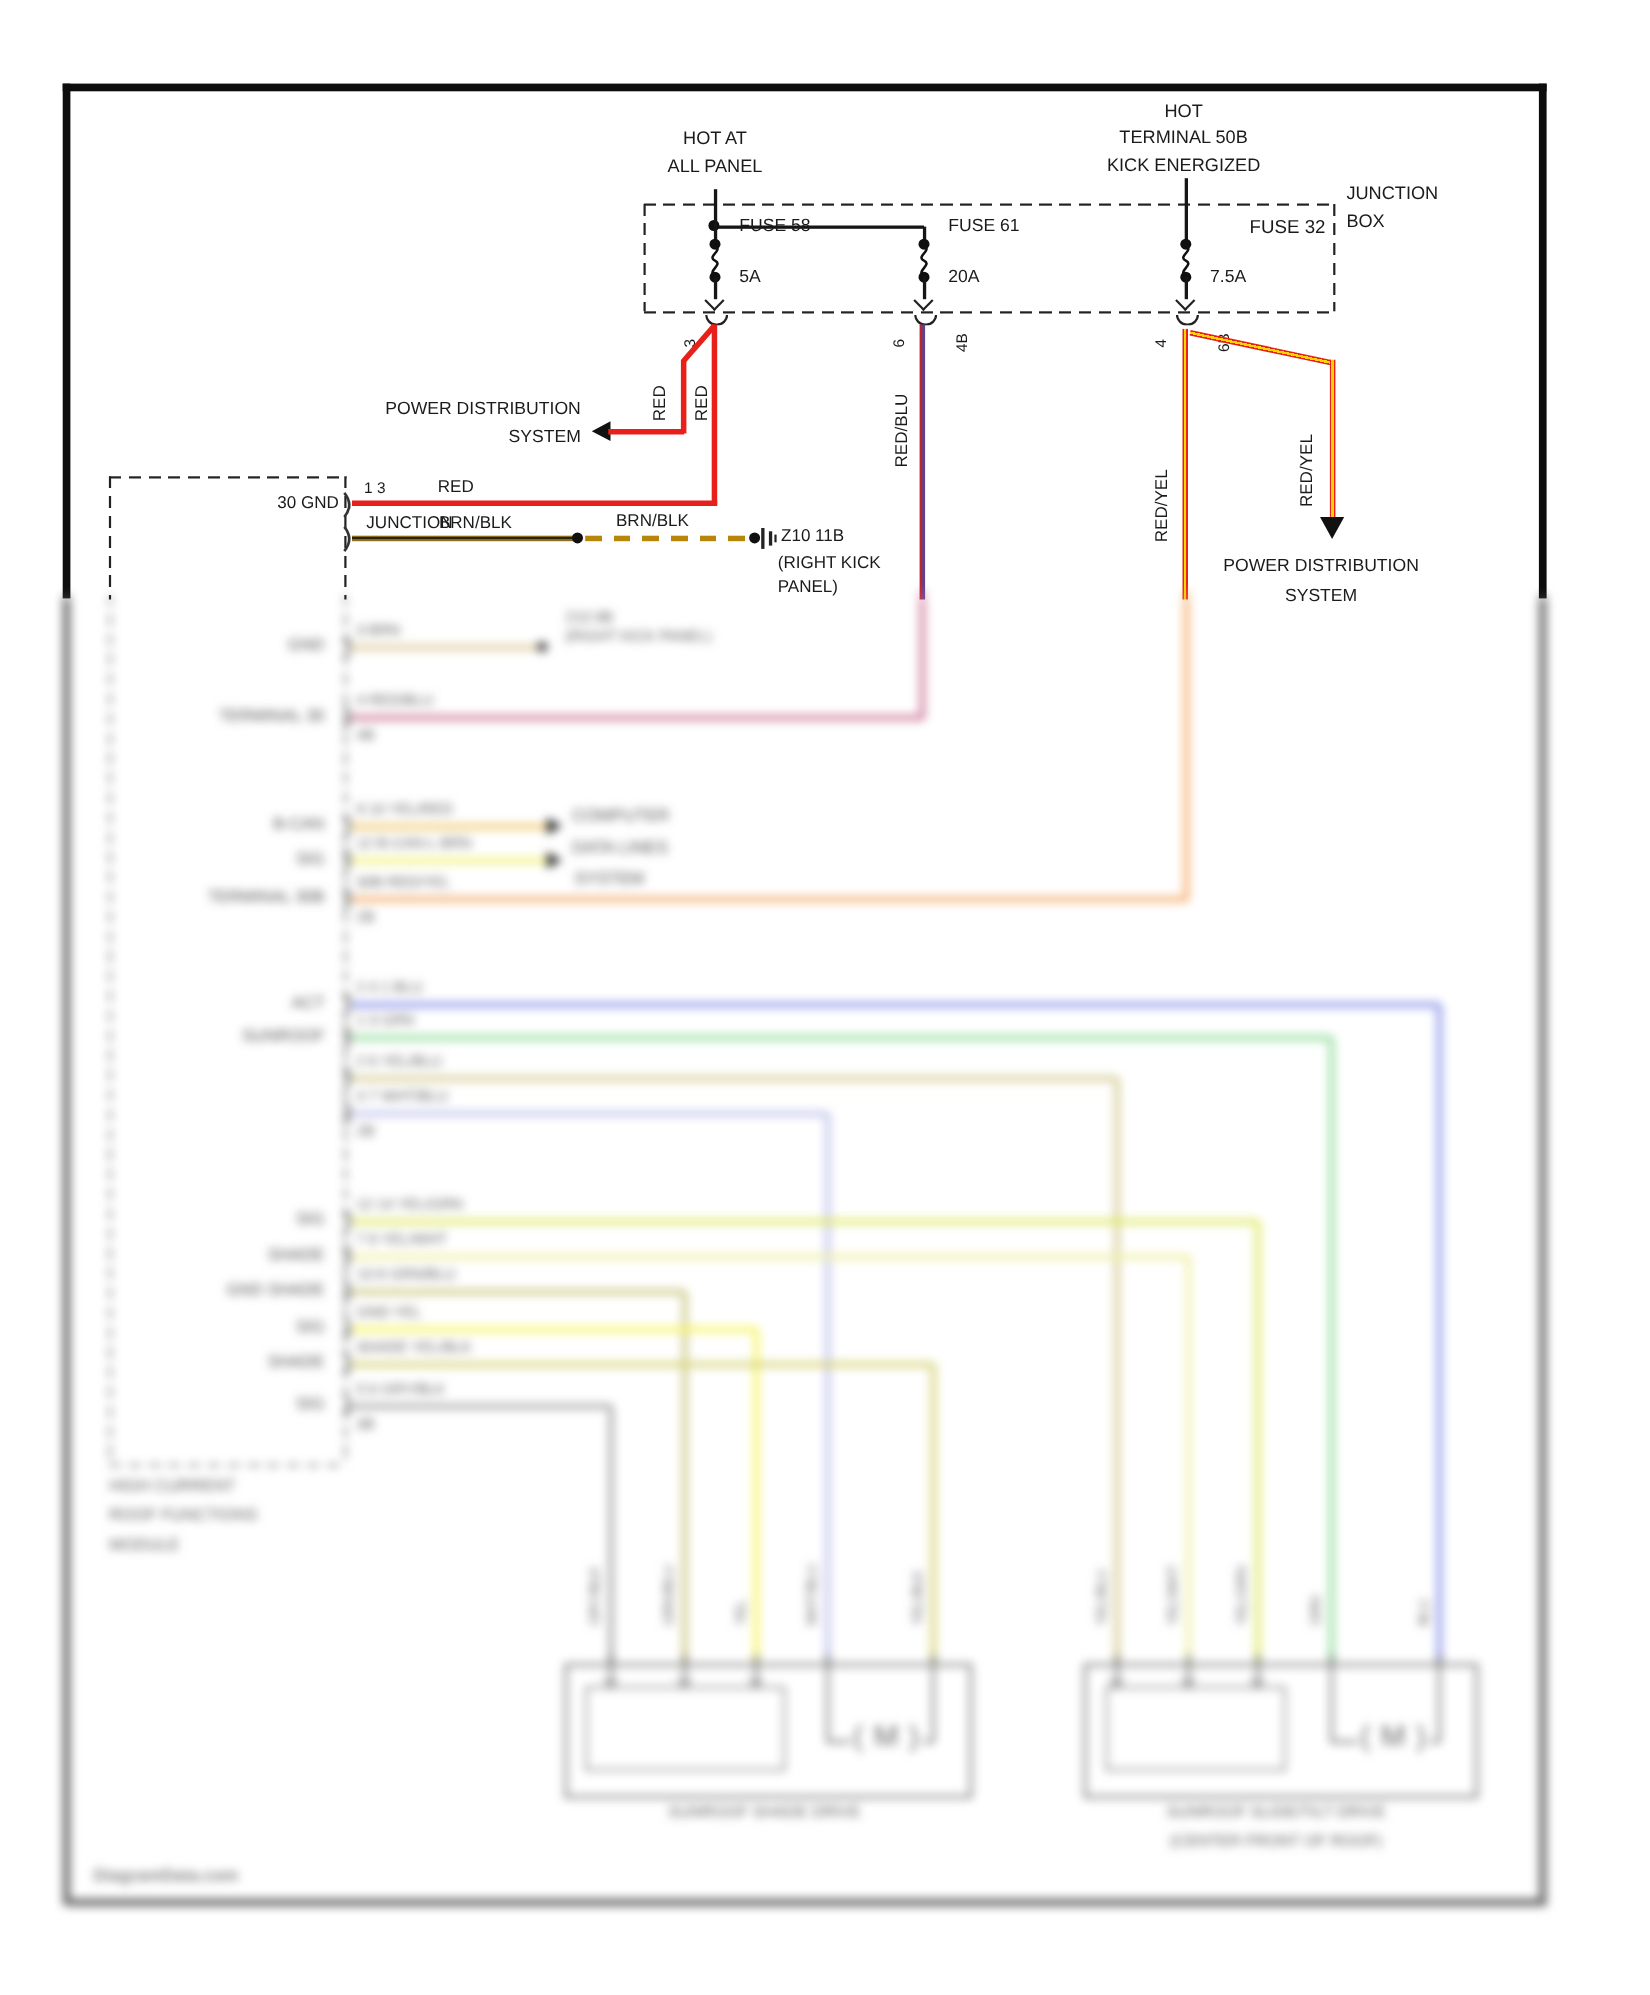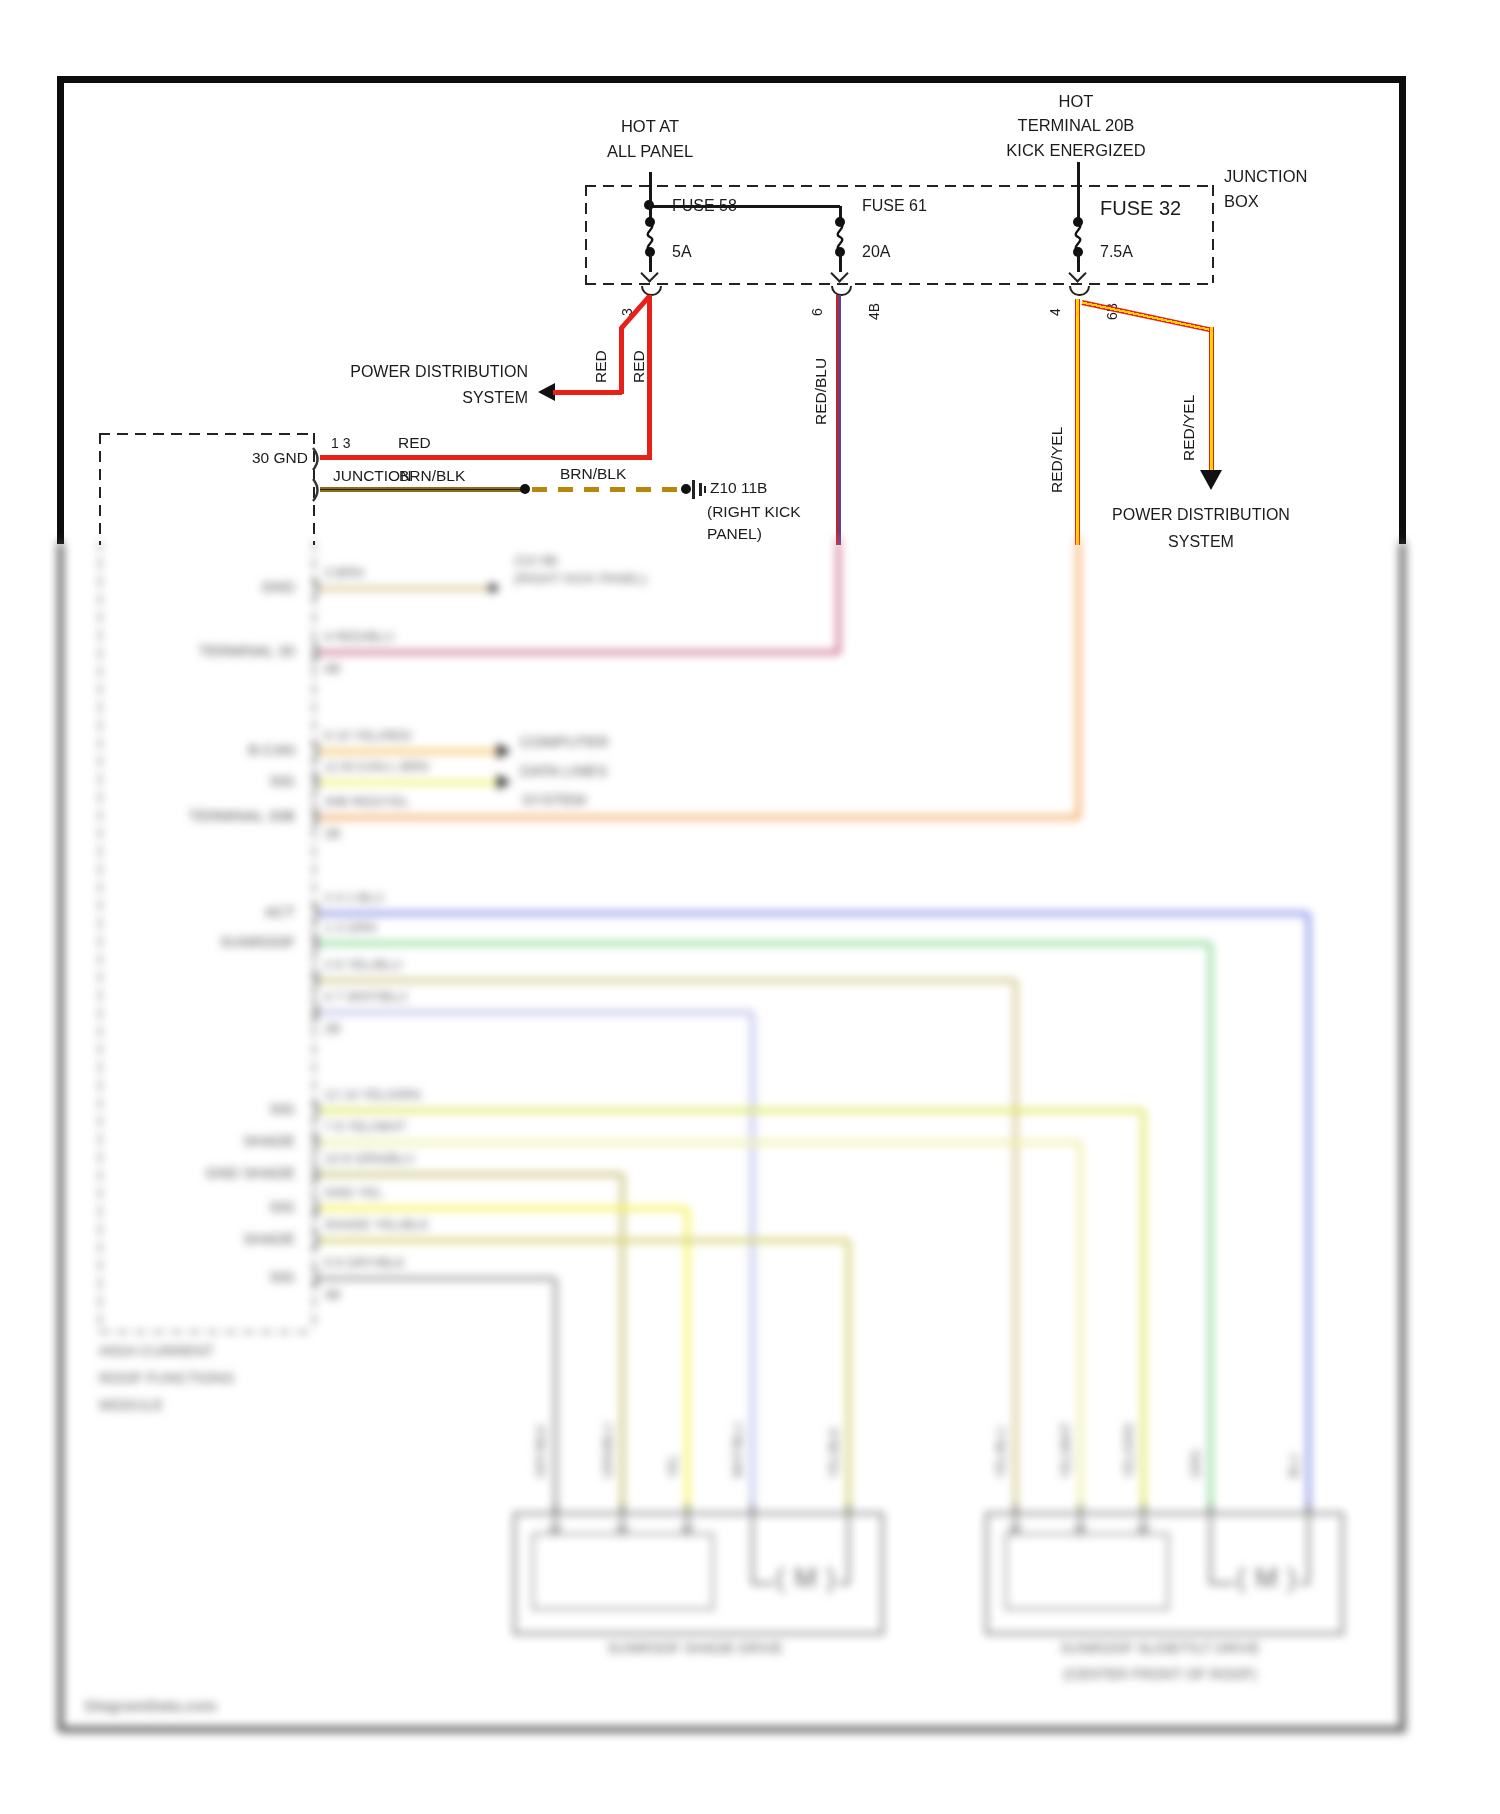--- a/index.html
+++ b/index.html
@@ -57,21 +57,21 @@
   <div id="frame-top"></div>
   <div id="frame-left-sharp"></div>
   <div id="frame-right-sharp"></div>
 
   <div id="sharp-layer">
 
     <div class="t" style="left:560px;top:117px;width:180px;text-align:center;font-size:16.5px;">HOT AT</div>
     <div class="t" style="left:560px;top:142px;width:180px;text-align:center;font-size:16.5px;">ALL PANEL</div>
 
     <div class="t" style="left:960px;top:92px;width:232px;text-align:center;font-size:16.5px;">HOT</div>
-    <div class="t" style="left:960px;top:116px;width:232px;text-align:center;font-size:16.5px;">TERMINAL 20B</div>
+    <div class="t" style="left:960px;top:116px;width:232px;text-align:center;font-size:16.5px;">TERMINAL 50B</div>
     <div class="t" style="left:960px;top:141px;width:232px;text-align:center;font-size:16.5px;">KICK ENERGIZED</div>
 
     <div class="dash-h" style="left:585px;top:185px;width:627px;"></div>
     <div class="dash-h" style="left:585px;top:283px;width:627px;"></div>
     <div class="dash-v" style="left:585px;top:185px;height:98px;"></div>
     <div class="dash-v" style="left:1212px;top:185px;height:98px;"></div>
     <div class="t" style="left:1224px;top:167px;font-size:16.5px;">JUNCTION</div>
     <div class="t" style="left:1224px;top:192px;font-size:16.5px;">BOX</div>
 
     <div class="thin-h" style="left:649px;top:205px;width:191px;"></div>
@@ -104,21 +104,21 @@
         <div class="vt" style="left: 866px; top: 286px; height: 34px; font-size: 14px;">4B</div>
         <div class="thin-v" style="left: 1077px; top: 162px; height: 60px;"></div>
         <div class="dot" style="left: 1073px; top: 217px;"></div>
         <div style="position: absolute; left: 1069px; top: 221px;"><svg width="18" height="32" viewBox="0 0 18 32">
             <path d="M9,2 C17,7 1,12 9,16 C17,20 1,25 9,30" fill="none" stroke="#111" stroke-width="2.3"></path>
           </svg></div>
         <div class="dot" style="left: 1073px; top: 247px;"></div>
         <div class="thin-v" style="left: 1077px; top: 252px; height: 20px;"></div>
         <div class="chev" style="left: 1071px; top: 267px;"></div>
         <div class="cup" style="left: 1069px; top: 286px;"></div>
-        <div class="t" style="left: 1100px; top: 197px; font-size: 20px;">FUSE 32</div>
+        <div class="t" style="left: 1136px; top: 197px; font-size: 17px;">FUSE 32</div>
         <div class="t" style="left: 1100px; top: 243px; font-size: 16px;">7.5A</div>
         <div class="vt" style="left: 1047px; top: 286px; height: 30px; font-size: 14px;">4</div>
         <div class="vt" style="left: 1104px; top: 286px; height: 34px; font-size: 14px;">6B</div>
       </div>
 
     <div class="t" style="left:300px;top:363px;width:228px;text-align:right;">POWER DISTRIBUTION</div>
     <div class="t" style="left:300px;top:389px;width:228px;text-align:right;">SYSTEM</div>
     <div class="tri-left" style="left:538px;top:383px;"></div>
     <div class="wh wire-red" style="left:553px;top:390px;width:69px;"></div>
     <div class="wv wire-red" style="left:619px;top:327px;height:67px;"></div>

